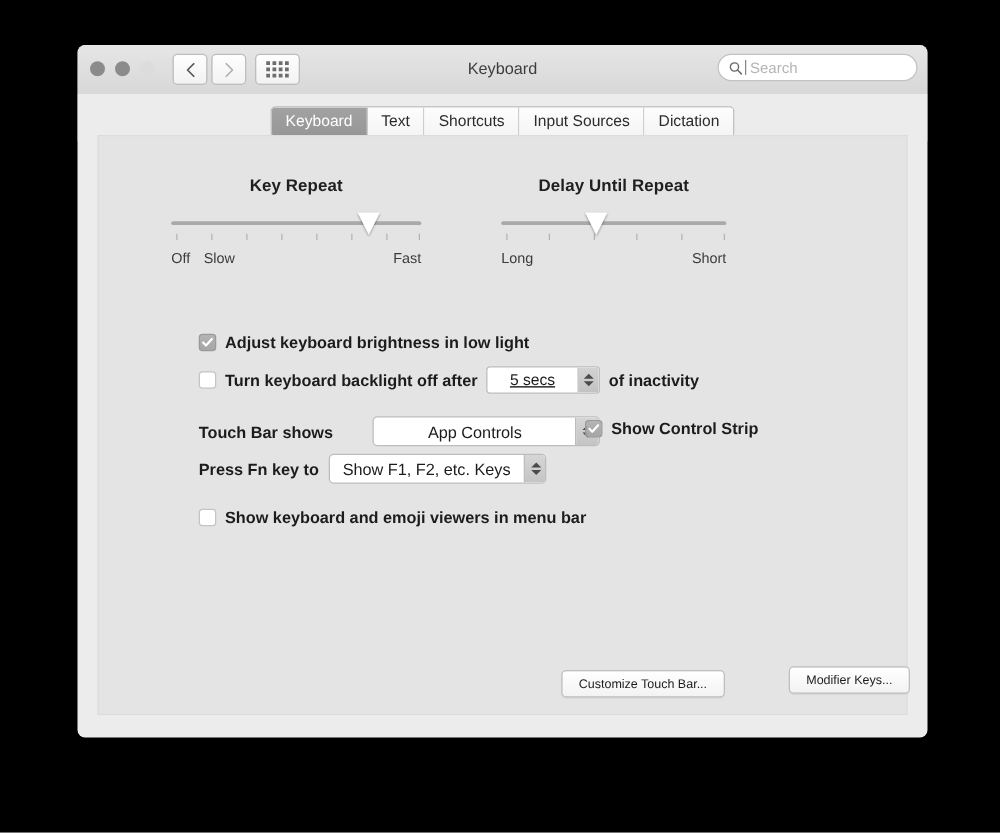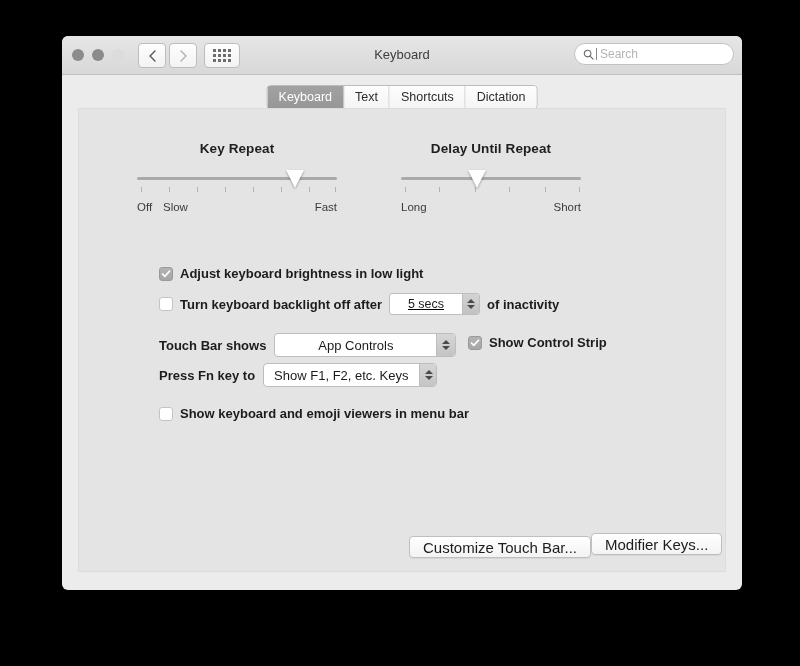--- a/index.html
+++ b/index.html
@@ -358,29 +358,30 @@
   }
   .popup-arrows .up { border-bottom: 4px solid #4a4a4a; }
   .popup-arrows .dn { border-top: 4px solid #4a4a4a; }
 
   
   .pushbtn {
     height: 22px;
     background: linear-gradient(to bottom, #ffffff, #f3f3f3);
     border: 1px solid #bfbfbf;
     border-radius: 4px;
-    font-size: 15px;
+    font-size: 10px;
     color: #1c1c1c;
     display: inline-flex;
     align-items: center;
     justify-content: center;
     padding: 0 13px;
     box-sizing: border-box;
     white-space: nowrap;
     box-shadow: 0 1px 0 rgba(0,0,0,0.06);
+    margin-left: 40px;
   }
 </style>
 </head>
 <body>
 
 <div id="window">
 
   <div id="titlebar">
 
     <div class="traffic-lights">
@@ -429,20 +430,21 @@
       <span class="search-caret"></span>
       <span class="search-placeholder">Search</span>
     </div>
   </div>
 
   <div id="tabbar-area">
     <div id="tabs">
       <div class="tab active">Keyboard</div>
       <div class="tab">Text</div>
       <div class="tab">Shortcuts</div>
+      <div class="tab">Input Sources</div>
       <div class="tab">Dictation</div>
     </div>
   </div>
 
   <div id="panel">
 
     <div class="slider-block" style="left:58px; top:32px; width:200px;">
       <div class="slider-title">Key Repeat</div>
       <div class="slider-track-wrap">
         <div class="slider-track"></div>
@@ -500,21 +502,21 @@
       <span class="stepper-field">
         <span class="stepper-value">5 secs</span>
         <span class="stepper-arrows">
           <i class="up"></i>
             <i class="dn"></i>
         </span>
       </span>
       <span class="lbl bold">of inactivity</span>
     </div>
 
-    <div class="row" style="left:80px; top:224px;">
+    <div class="row" style="left:80px; top:224px;gap:24px;">
       <span class="lbl bold">Touch Bar shows</span>
       <span class="popup" style="width:180px;text-align:center;">
         <span class="popup-value">App Controls</span>
         <span class="popup-arrows">
           <i class="up"></i>
             <i class="dn"></i>
         </span>
       </span>
     </div>
 

